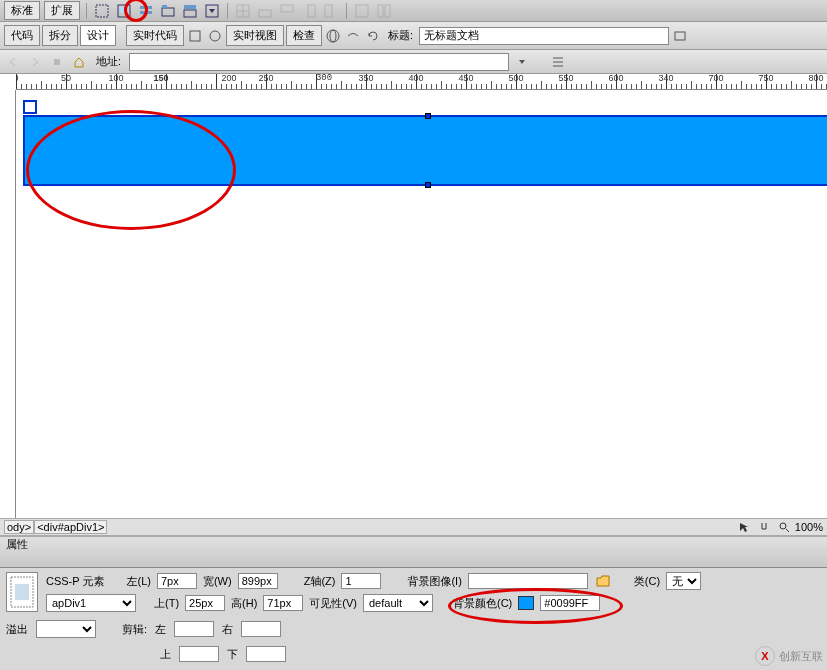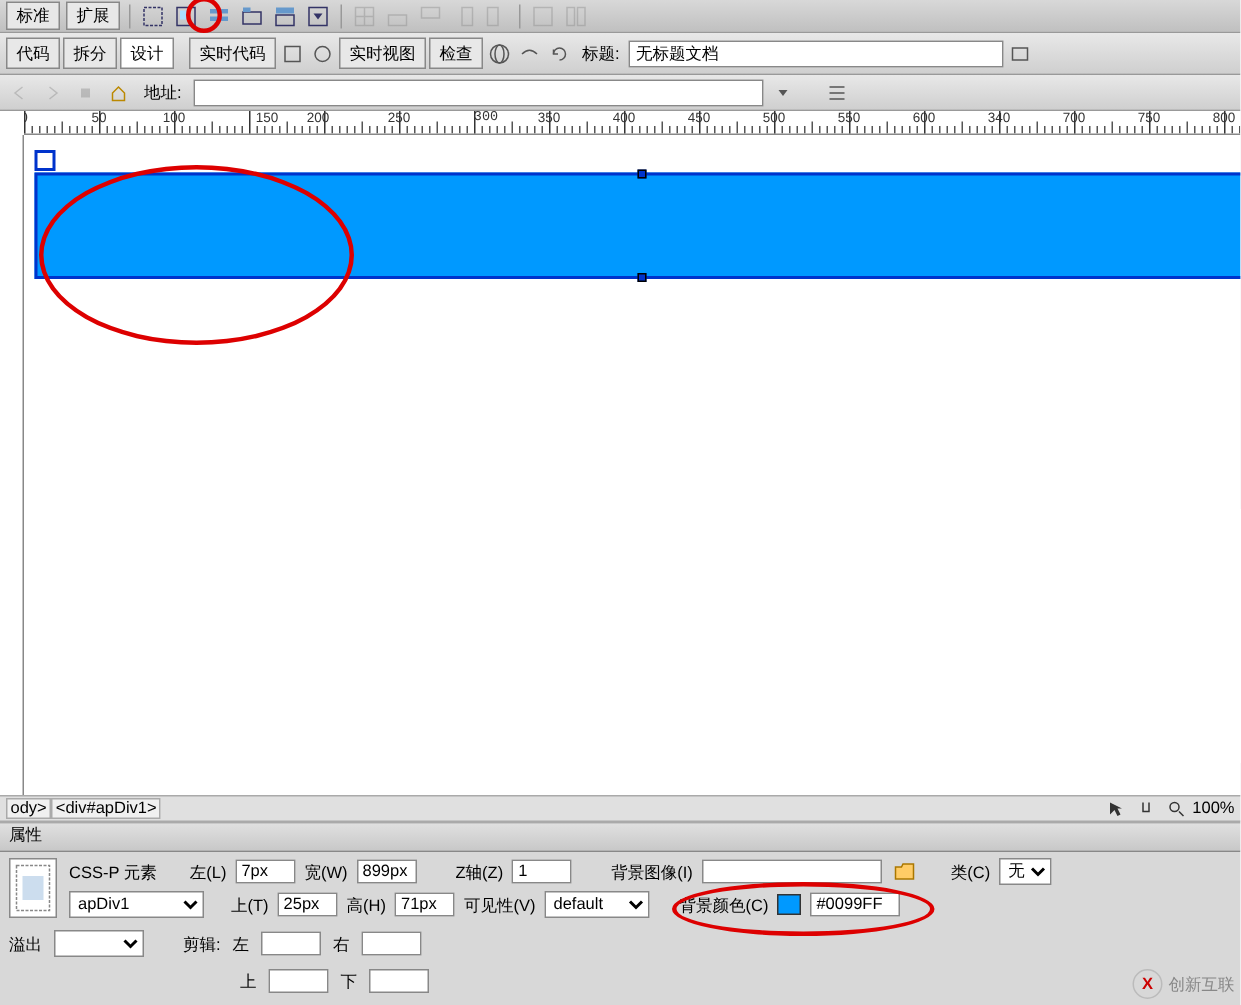--- a/index.html
+++ b/index.html
@@ -42,21 +42,21 @@
 
 
 .red-circle { position: absolute; border: 3px solid #d00; border-radius: 50%; pointer-events: none; }
 
 
 .tag-bar { background: #e0e0e0; height: 18px; display: flex; align-items: center; padding: 0 4px; font-size: 11px; border-top: 1px solid #aaa; border-bottom: 1px solid #aaa; justify-content: space-between; }
 .tag-path span { border: 1px solid #aaa; padding: 0 2px; background: #f0f0f0; cursor: pointer; }
 .zoom-tools { display: flex; align-items: center; gap: 2px; }
 
 
-.props-title { background: linear-gradient(#e0e0e0, #c8c8c8); height: 20px; padding: 0 6px; font-size: 11px; border-top: 1px solid #aaa; border-bottom: 1px solid #888; }
+.props-title { background: linear-gradient(#e0e0e0, #c8c8c8); height: 32px; padding: 0 6px; font-size: 11px; border-top: 1px solid #aaa; border-bottom: 1px solid #888; }
 .props { background: #d8d8d8; padding: 4px 6px; display: grid; grid-template-columns: auto 1fr; gap: 4px 8px; }
 .props-icon { width: 32px; height: 40px; background: #fff; border: 1px solid #888; display: flex; align-items: center; justify-content: center; font-size: 9px; }
 .props-rows { display: flex; flex-direction: column; gap: 4px; }
 .props-row { display: flex; align-items: center; gap: 6px; font-size: 11px; }
 .props-row input[type=text] { border: 1px solid #888; padding: 1px 3px; font-size: 11px; width: 40px; background: #fff; }
 .props-row input.wide { width: 120px; }
 .props-row select { border: 1px solid #888; font-size: 11px; background: #fff; padding: 1px; }
 .color-swatch { width: 16px; height: 14px; background: #0099FF; border: 1px solid #333; display: inline-block; }
 
 
@@ -273,32 +273,32 @@
         <div class="tick-minor" style="left: 105px;"></div>
         <div class="tick-minor" style="left: 110px;"></div>
         <div class="tick-minor" style="left: 115px;"></div>
         <div class="tick-minor" style="left: 120px;"></div>
         <div class="tick-mid" style="left: 125px;"></div>
         <div class="tick-minor" style="left: 130px;"></div>
         <div class="tick-minor" style="left: 135px;"></div>
         <div class="tick-minor" style="left: 140px;"></div>
         <div class="tick-minor" style="left: 145px;"></div>
         <div class="tick-major" style="left: 150px;"></div>
-        <div class="tick-label" style="left: 162px;">150</div>
+        <div class="tick-label" style="left: 145px; font-weight: bold;">150</div>
         <div class="tick-minor" style="left: 155px;"></div>
         <div class="tick-minor" style="left: 160px;"></div>
         <div class="tick-minor" style="left: 165px;"></div>
         <div class="tick-minor" style="left: 170px;"></div>
         <div class="tick-mid" style="left: 175px;"></div>
         <div class="tick-minor" style="left: 180px;"></div>
         <div class="tick-minor" style="left: 185px;"></div>
         <div class="tick-minor" style="left: 190px;"></div>
         <div class="tick-minor" style="left: 195px;"></div>
         <div class="tick-major" style="left: 200px;"></div>
-        <div class="tick-label" style="left: 196px;">200</div>
+        <div class="tick-label" style="left: 213px;">200</div>
         <div class="tick-minor" style="left: 205px;"></div>
         <div class="tick-minor" style="left: 210px;"></div>
         <div class="tick-minor" style="left: 215px;"></div>
         <div class="tick-minor" style="left: 220px;"></div>
         <div class="tick-mid" style="left: 225px;"></div>
         <div class="tick-minor" style="left: 230px;"></div>
         <div class="tick-minor" style="left: 235px;"></div>
         <div class="tick-minor" style="left: 240px;"></div>
         <div class="tick-minor" style="left: 245px;"></div>
         <div class="tick-major" style="left: 250px;"></div>

